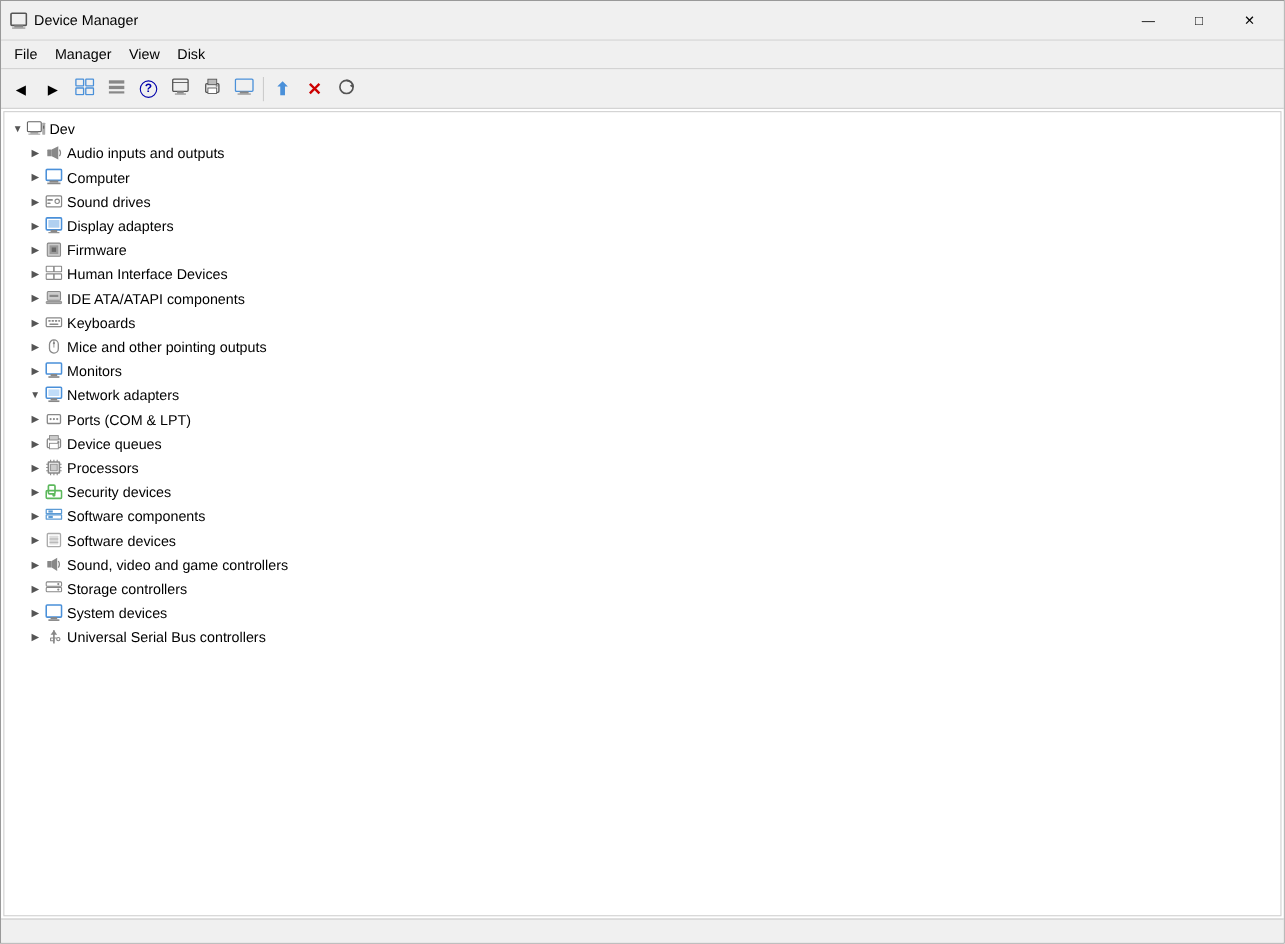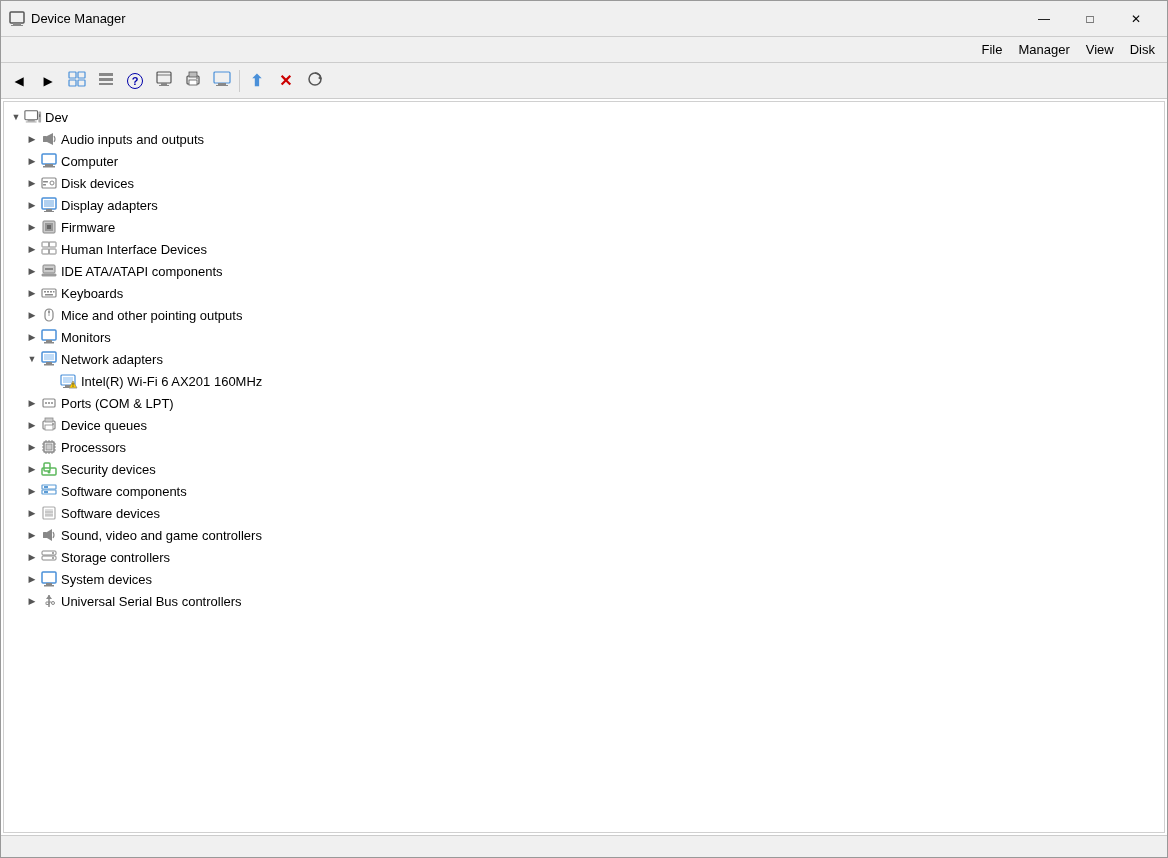--- a/index.html
+++ b/index.html
@@ -7,21 +7,21 @@
 
     .window { width: 1168px; min-height: 858px; background: #f0f0f0; border: 1px solid #999; display: flex; flex-direction: column; }
 
     .title-bar { display: flex; align-items: center; justify-content: space-between; background: #f0f0f0; padding: 6px 8px; border-bottom: 1px solid #ccc; height: 36px; }
     .title-bar-left { display: flex; align-items: center; gap: 6px; }
     .title-bar-icon { width: 16px; height: 16px; }
     .title-bar-title { font-size: 13px; font-weight: normal; }
     .title-bar-controls { display: flex; gap: 0; }
     .title-btn { width: 46px; height: 28px; border: none; background: transparent; cursor: pointer; font-size: 12px; display: flex; align-items: center; justify-content: center; }
 
-    .menu-bar { display: flex; align-items: center; background: #f0f0f0; padding: 2px 4px; border-bottom: 1px solid #ccc; height: 26px; justify-content: flex-end; }
+    .menu-bar { display: flex; align-items: center; background: #f0f0f0; padding: 2px 4px; border-bottom: 1px solid #ccc; height: 26px; }
     .menu-item { padding: 2px 8px; cursor: pointer; font-size: 13px; }
 
     .toolbar { display: flex; align-items: center; background: #f0f0f0; padding: 3px 4px; border-bottom: 1px solid #ccc; height: 36px; gap: 1px; }
     .toolbar-btn { width: 28px; height: 28px; border: 1px solid transparent; background: transparent; cursor: pointer; display: flex; align-items: center; justify-content: center; font-size: 14px; }
     .toolbar-separator { width: 1px; height: 22px; background: #ccc; margin: 0 2px; }
 
     .main-content { display: flex; flex: 1; background: #fff; }
 
     .tree-panel { flex: 1; background: #fff; padding: 4px 0; overflow-y: auto; border: 1px solid #d0d0d0; margin: 2px; }
 
@@ -187,21 +187,21 @@
       <div class="tree-item indent-1">
         <span class="tree-chevron">▶</span>
         <span class="tree-icon">
           <svg width="16" height="16" viewBox="0 0 16 16">
             <rect x="1" y="3" width="14" height="10" rx="1" fill="none" stroke="#888" stroke-width="1.2"></rect>
             <circle cx="11" cy="8" r="2" fill="none" stroke="#888" stroke-width="1"></circle>
             <rect x="2" y="6" width="5" height="1.5" rx="0.5" fill="#888"></rect>
             <rect x="2" y="9" width="3" height="1.5" rx="0.5" fill="#888"></rect>
           </svg>
         </span>
-        <span class="tree-label">Disk devices</span>
+        <span class="tree-label">Sound drives</span>
       </div>
 
       <div class="tree-item indent-1">
         <span class="tree-chevron">▶</span>
         <span class="tree-icon">
           <svg width="16" height="16" viewBox="0 0 16 16">
             <rect x="1" y="1" width="14" height="11" rx="1" fill="none" stroke="#4a90d9" stroke-width="1.5"></rect>
             <rect x="5" y="12" width="6" height="2" fill="#888"></rect>
             <rect x="3" y="14" width="10" height="1" fill="#888"></rect>
             <rect x="3" y="3" width="10" height="7" fill="#b0d0f0"></rect>
@@ -292,35 +292,20 @@
           <svg width="16" height="16" viewBox="0 0 16 16">
             <rect x="1" y="1" width="14" height="10" rx="1" fill="none" stroke="#4a90d9" stroke-width="1.5"></rect>
             <rect x="5" y="11" width="6" height="2" fill="#888"></rect>
             <rect x="3" y="13" width="10" height="1.5" fill="#888"></rect>
             <rect x="3" y="3" width="10" height="6" fill="#c0dcf8"></rect>
           </svg>
         </span>
         <span class="tree-label">Network adapters</span>
       </div>
 
-      <div class="tree-item indent-2">
-        <span class="tree-chevron" style="visibility:hidden;">▶</span>
-        <span class="tree-icon">
-          <svg width="18" height="16" viewBox="0 0 18 16">
-            <rect x="1" y="2" width="14" height="10" rx="1" fill="none" stroke="#4a90d9" stroke-width="1.2"></rect>
-            <rect x="5" y="12" width="6" height="2" fill="#888"></rect>
-            <rect x="3" y="14" width="10" height="1" fill="#888"></rect>
-            <rect x="3" y="4" width="10" height="6" fill="#c0dcf8"></rect>
-
-            <polygon points="13,8 17,15 9,15" fill="#ffcc00" stroke="#888" stroke-width="0.8"></polygon>
-            <text x="13" y="14" text-anchor="middle" font-size="6" font-weight="bold" fill="#333">!</text>
-          </svg>
-        </span>
-        <span class="tree-label">Intel(R) Wi-Fi 6 AX201 160MHz</span>
-      </div>
 
 
       <div class="tree-item indent-1">
         <span class="tree-chevron">▶</span>
         <span class="tree-icon">
           <svg width="16" height="16" viewBox="0 0 16 16">
             <rect x="2" y="4" width="12" height="8" rx="1" fill="none" stroke="#888" stroke-width="1.2"></rect>
             <circle cx="5" cy="8" r="1" fill="#888"></circle>
             <circle cx="8" cy="8" r="1" fill="#888"></circle>
             <circle cx="11" cy="8" r="1" fill="#888"></circle>

